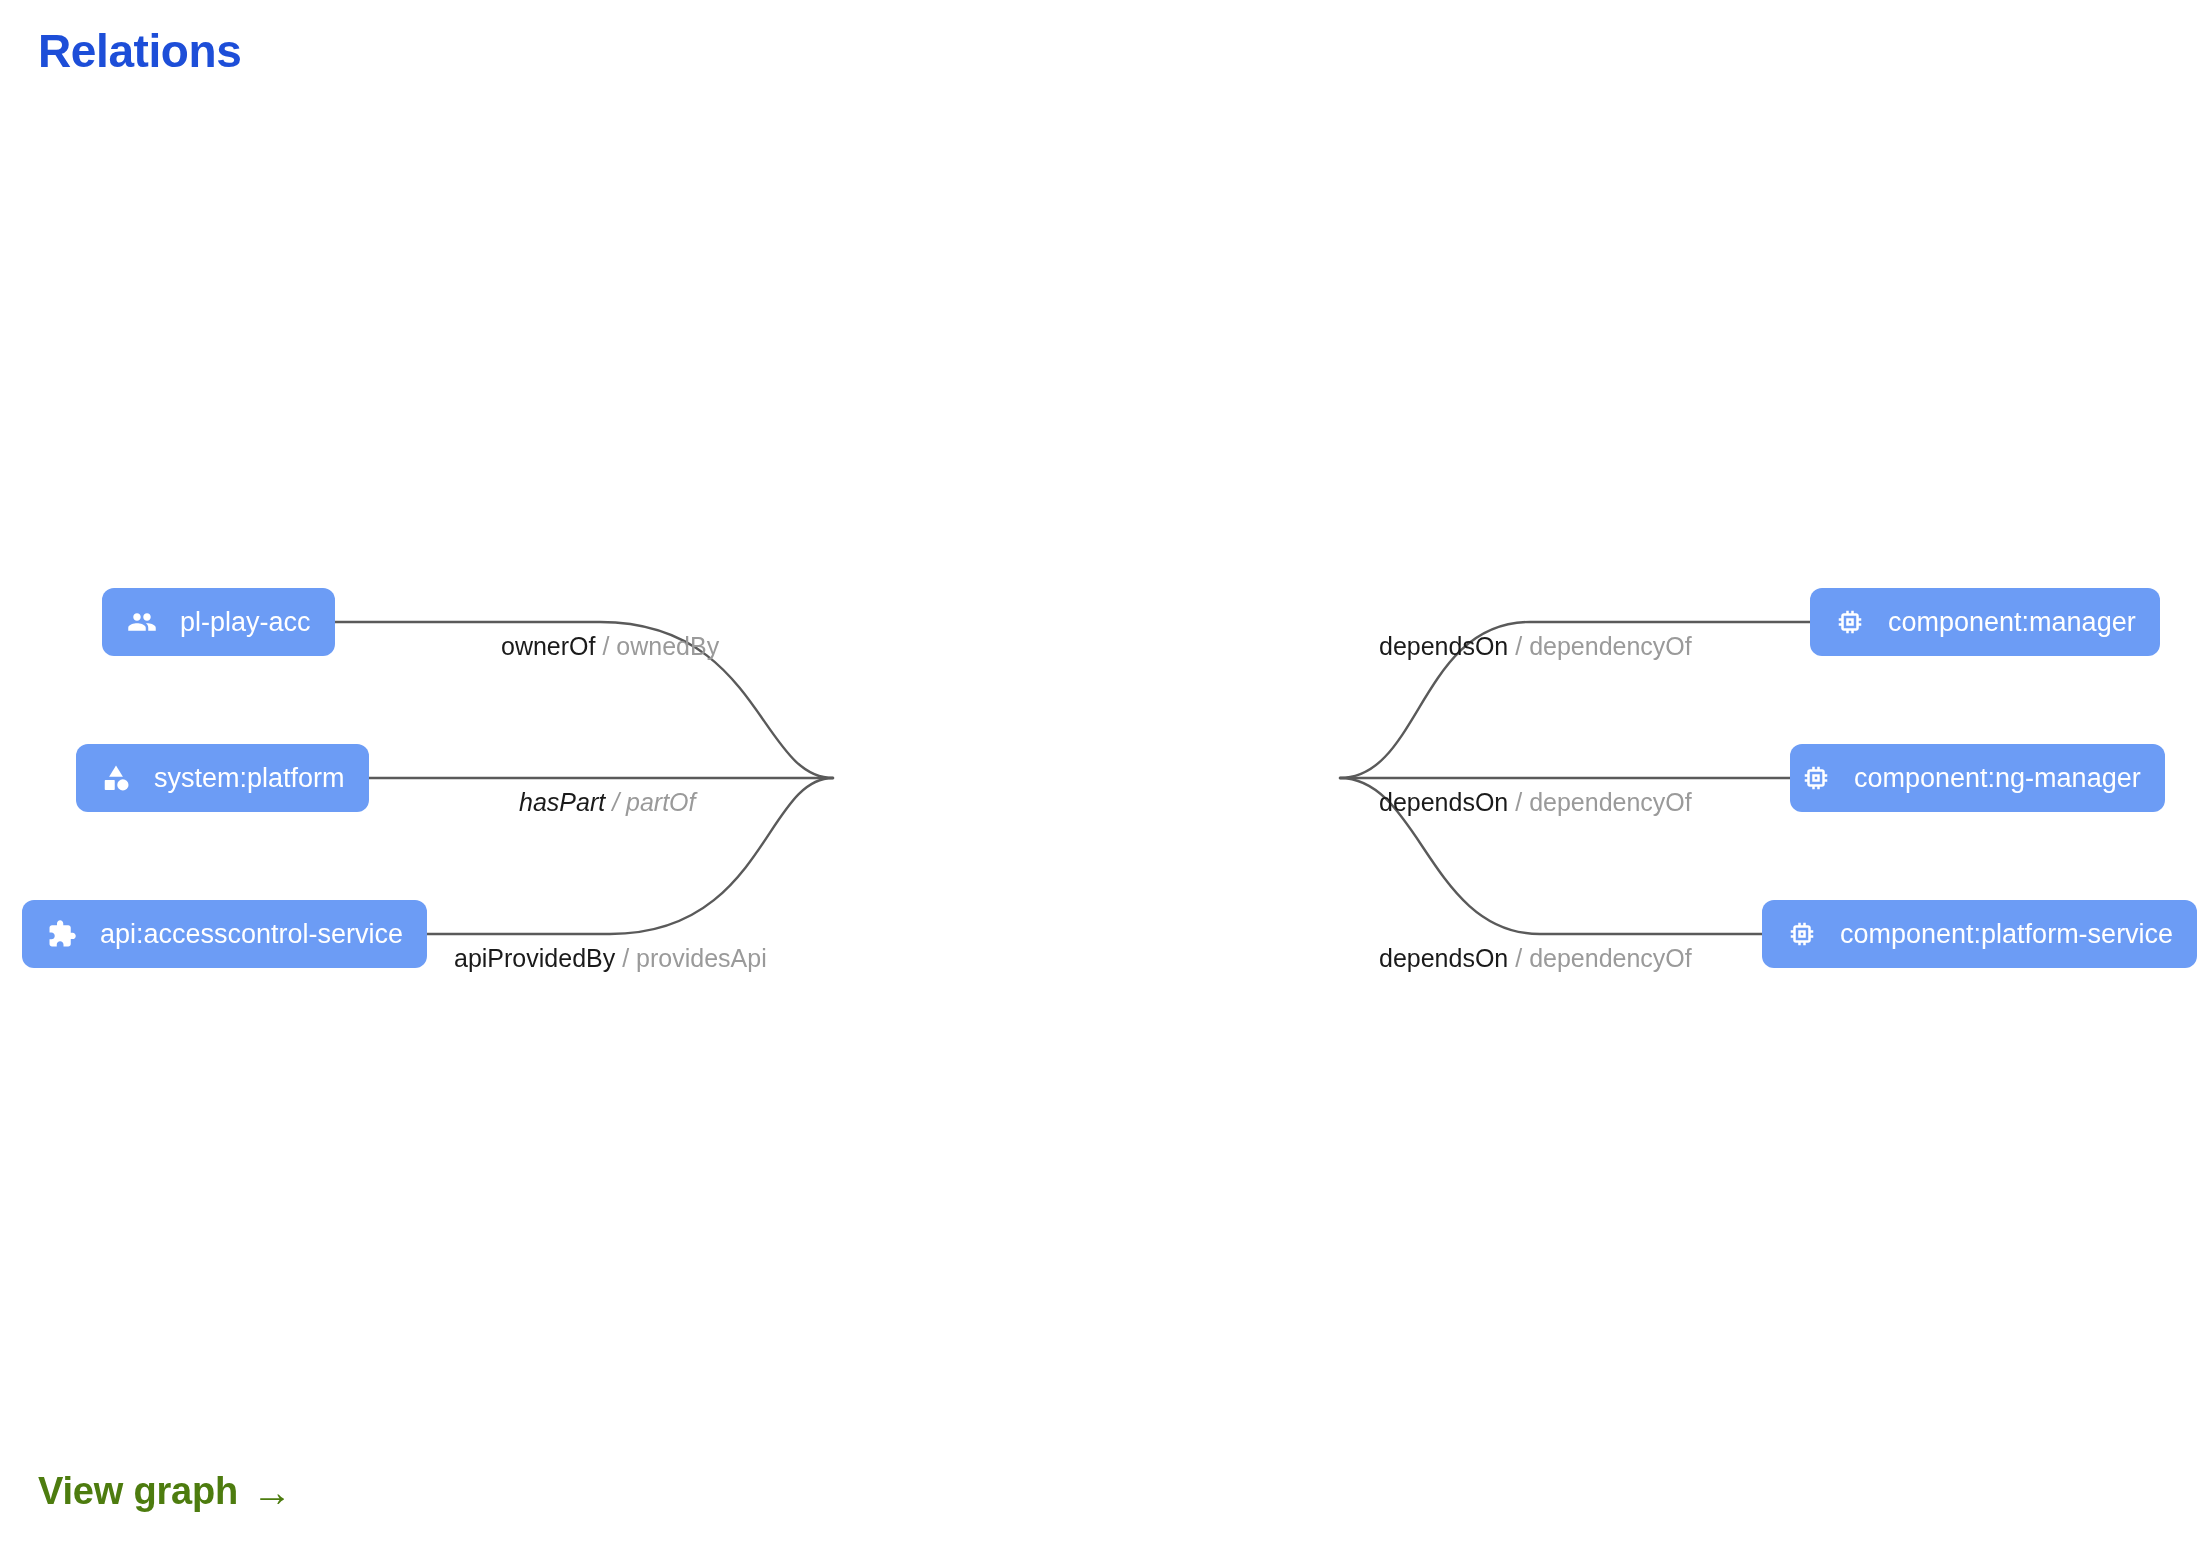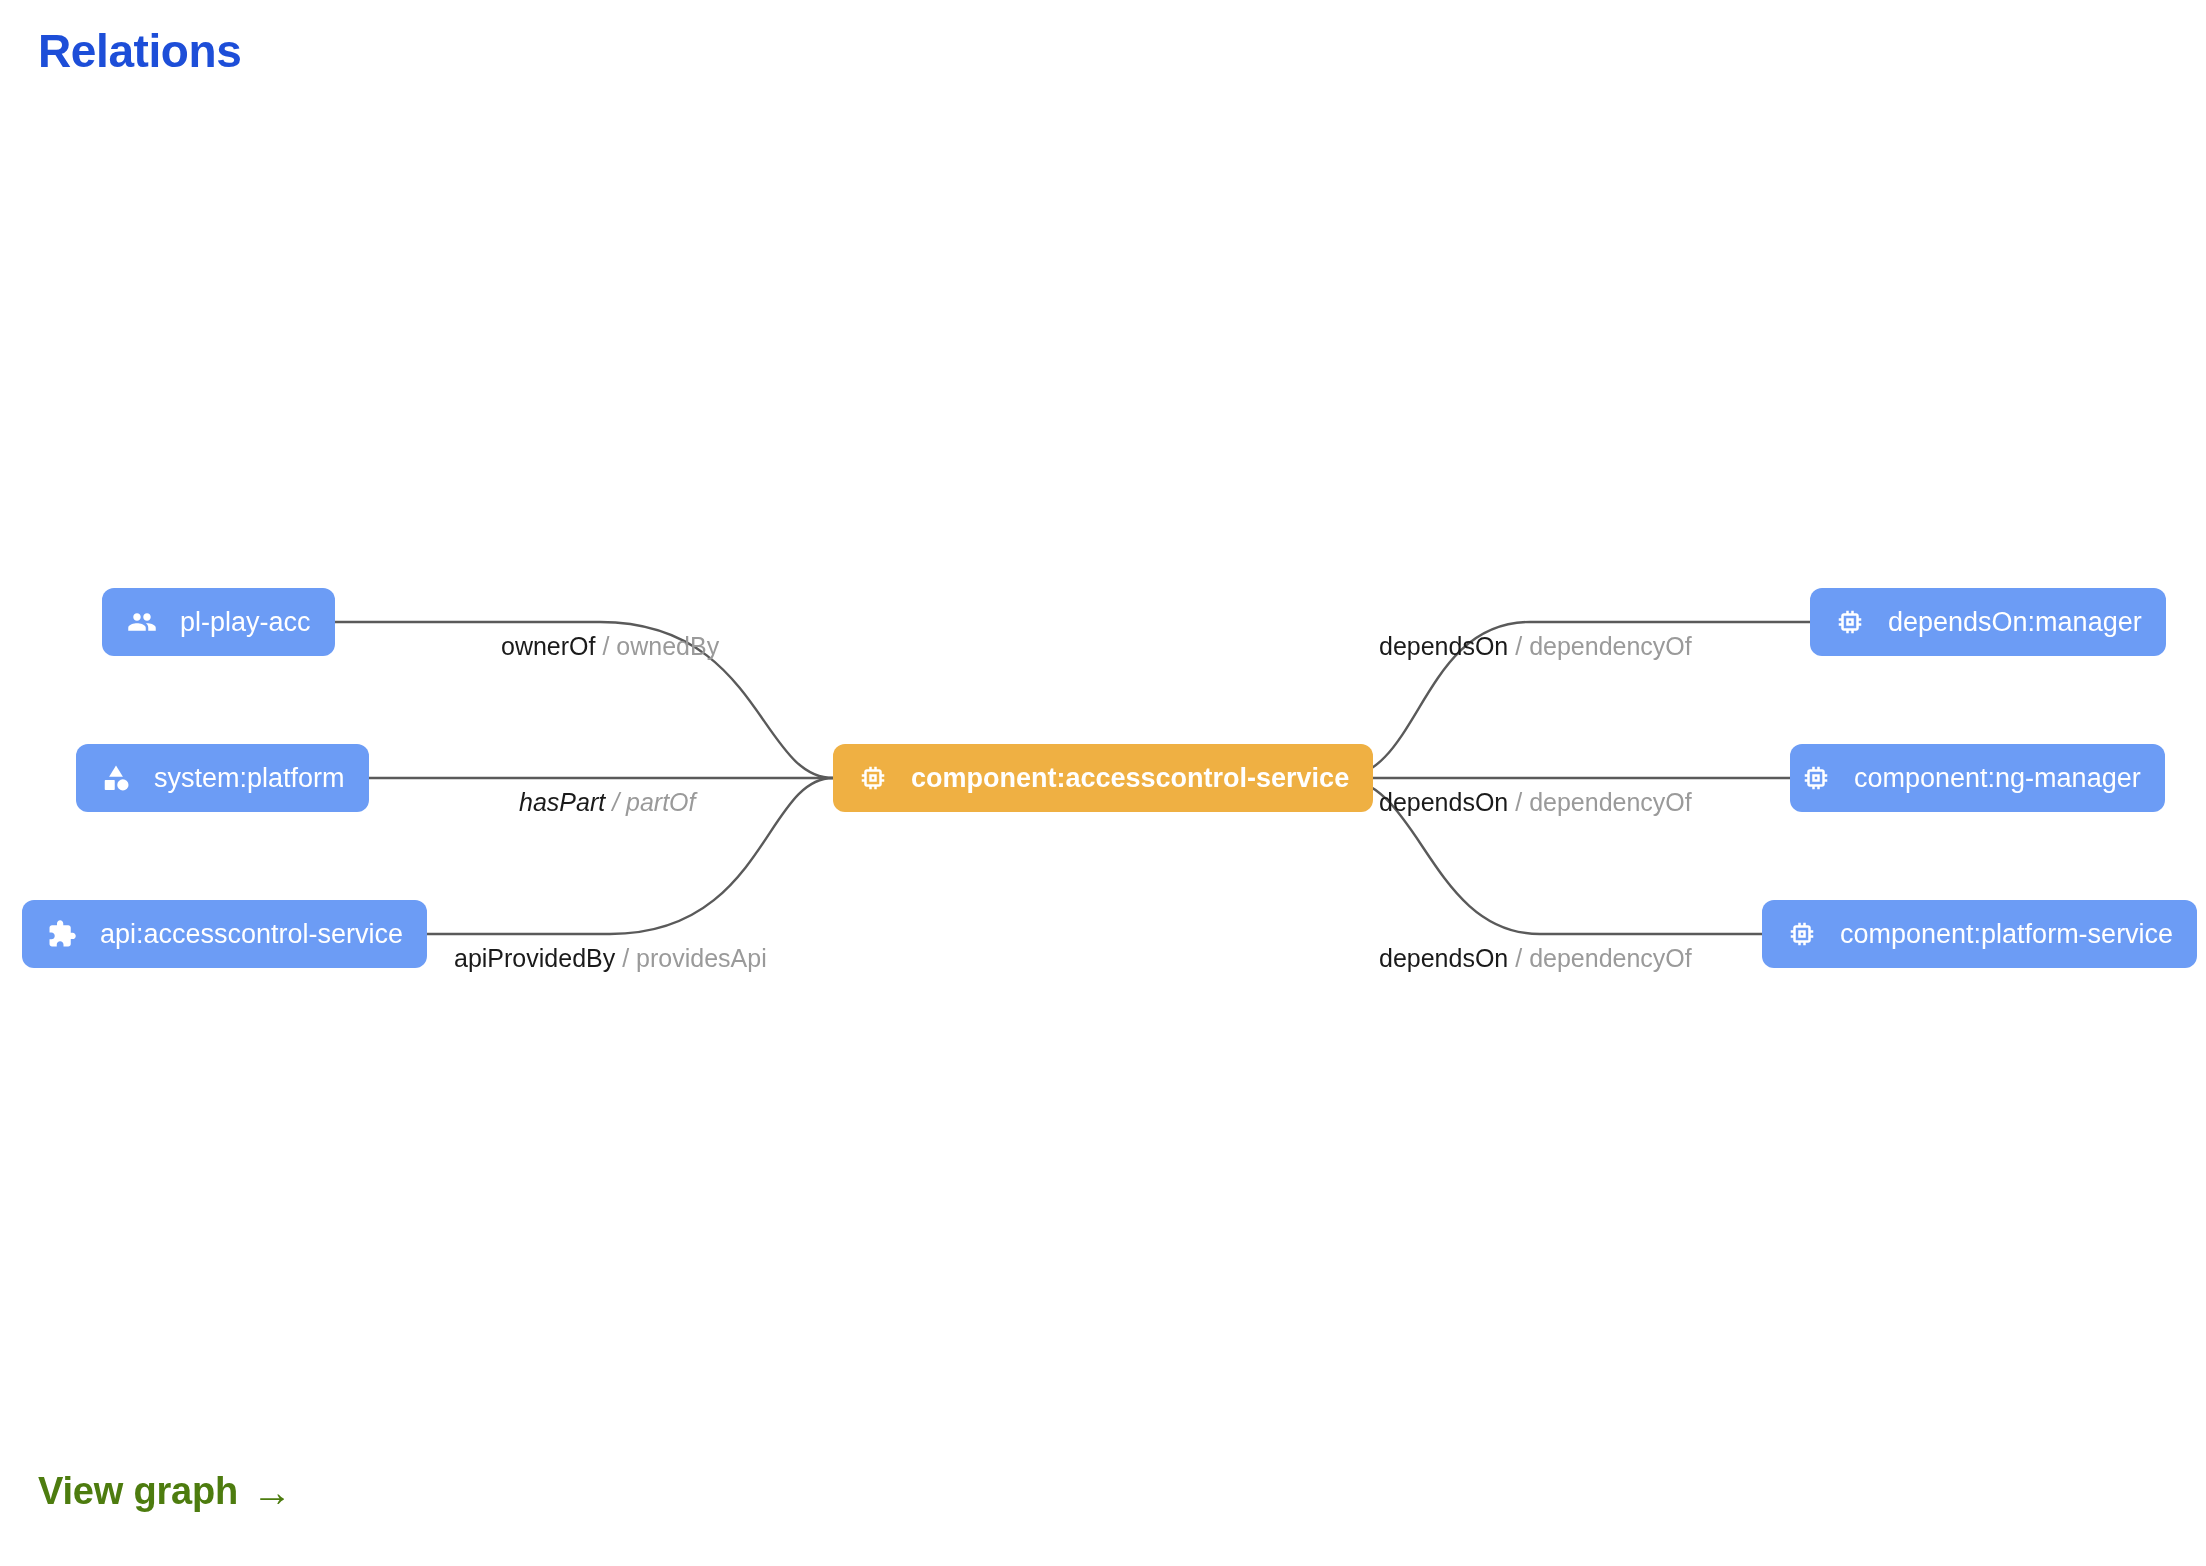--- a/index.html
+++ b/index.html
@@ -150,36 +150,28 @@
 
   <div class="graph-node blue" style="left:22px; top:900px;">
     <span class="node-icon">
       <svg width="30" height="30" viewBox="0 0 24 24" fill="#ffffff">
         <path d="M20.5 11H19V7c0-1.1-.9-2-2-2h-4V3.5C13 2.12 11.88 1 10.5 1S8 2.12 8 3.5V5H4c-1.1 0-1.99.9-1.99 2v3.8H3.5c1.49 0 2.7 1.21 2.7 2.7s-1.21 2.7-2.7 2.7H2.01V20c0 1.1.89 2 1.99 2h3.8v-1.49c0-1.49 1.21-2.7 2.7-2.7 1.49 0 2.7 1.21 2.7 2.7V22H17c1.1 0 2-.9 2-2v-4h1.5c1.38 0 2.5-1.12 2.5-2.5S21.88 11 20.5 11z"></path>
       </svg>
     </span>
     <span class="node-label">api:accesscontrol-service</span>
   </div>
 
-  <div class="graph-node orange" style="left:833px; top:744px;">
+
+  <div class="graph-node blue" style="left:1810px; top:588px;">
     <span class="node-icon">
       <svg width="30" height="30" viewBox="0 0 24 24" fill="#ffffff">
         <path d="M15 9H9v6h6V9zm-2 4h-2v-2h2v2zm8-2V9h-2V7c0-1.1-.9-2-2-2h-2V3h-2v2h-2V3H9v2H7c-1.1 0-2 .9-2 2v2H3v2h2v2H3v2h2v2c0 1.1.9 2 2 2h2v2h2v-2h2v2h2v-2h2c1.1 0 2-.9 2-2v-2h2v-2h-2v-2h2zm-4 6H7V7h10v10z"></path>
       </svg>
     </span>
-    <span class="node-label">component:accesscontrol-service</span>
-  </div>
-
-  <div class="graph-node blue" style="left:1810px; top:588px;">
-    <span class="node-icon">
-      <svg width="30" height="30" viewBox="0 0 24 24" fill="#ffffff">
-        <path d="M15 9H9v6h6V9zm-2 4h-2v-2h2v2zm8-2V9h-2V7c0-1.1-.9-2-2-2h-2V3h-2v2h-2V3H9v2H7c-1.1 0-2 .9-2 2v2H3v2h2v2H3v2h2v2c0 1.1.9 2 2 2h2v2h2v-2h2v2h2v-2h2c1.1 0 2-.9 2-2v-2h2v-2h-2v-2h2zm-4 6H7V7h10v10z"></path>
-      </svg>
-    </span>
-    <span class="node-label">dependsOn:manager</span>
+    <span class="node-label">component:manager</span>
   </div>
 
   <div class="graph-node blue" style="left:1790px; top:744px;padding-left:10px;">
     <span class="node-icon">
       <svg width="30" height="30" viewBox="0 0 24 24" fill="#ffffff">
         <path d="M15 9H9v6h6V9zm-2 4h-2v-2h2v2zm8-2V9h-2V7c0-1.1-.9-2-2-2h-2V3h-2v2h-2V3H9v2H7c-1.1 0-2 .9-2 2v2H3v2h2v2H3v2h2v2c0 1.1.9 2 2 2h2v2h2v-2h2v2h2v-2h2c1.1 0 2-.9 2-2v-2h2v-2h-2v-2h2zm-4 6H7V7h10v10z"></path>
       </svg>
     </span>
     <span class="node-label">component:ng-manager</span>
   </div>

